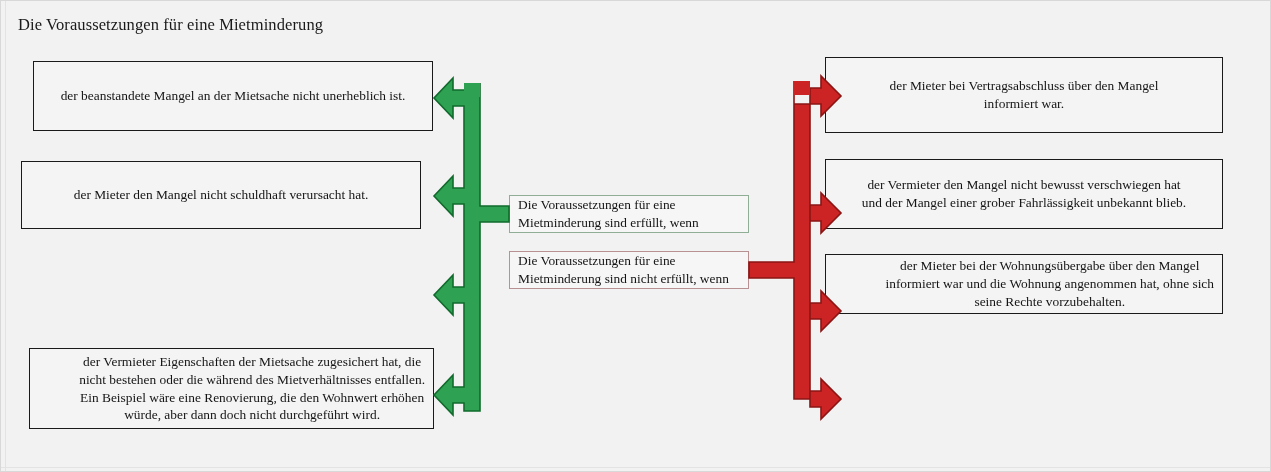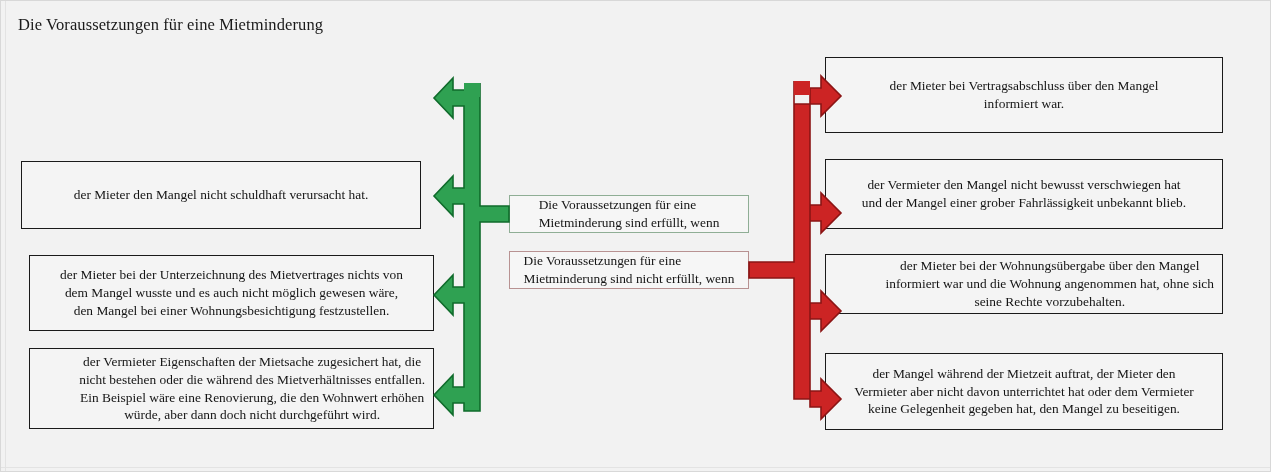--- a/index.html
+++ b/index.html
@@ -46,21 +46,21 @@
     display: block;
     white-space: pre-line;
   }
 
   .center-box {
     position: absolute;
     box-sizing: border-box;
     background: #f6f6f6;
     display: flex;
     align-items: center;
-    justify-content: center;
+    justify-content: flex-start;
     text-align: left;
     font-size: 13.4px;
     line-height: 1.38;
     color: #141414;
     padding: 3px 8px;
   }
   .center-box .txt { display: block; white-space: pre-line; }
   .center-green { border: 1px solid #8fae95; }
   .center-red   { border: 1px solid #b89292; }
 
@@ -76,30 +76,28 @@
     background: #e3e3e3;
   }
 </style>
 </head>
 <body>
 
 <div id="canvas">
 
   <div id="page-title">Die Voraussetzungen für eine Mietminderung</div>
 
+  <div class="node-box" style="left:32px; top:60px; width:400px; height:70px;">
+    <span class="txt">der beanstandete Mangel an der Mietsache nicht unerheblich ist.</span>
+  </div>
 
   <div class="node-box" style="left:20px; top:160px; width:400px; height:68px;">
     <span class="txt">der Mieter den Mangel nicht schuldhaft verursacht hat.</span>
   </div>
 
-  <div class="node-box" style="left:28px; top:254px; width:405px; height:76px;">
-    <span class="txt">der Mieter bei der Unterzeichnung des Mietvertrages nichts von
-dem Mangel wusste und es auch nicht möglich gewesen wäre,
-den Mangel bei einer Wohnungsbesichtigung festzustellen.</span>
-  </div>
 
   <div class="node-box" style="left:28px; top:347px; width:405px; height:81px;justify-content:flex-end;">
     <span class="txt">der Vermieter Eigenschaften der Mietsache zugesichert hat, die
 nicht bestehen oder die während des Mietverhältnisses entfallen.
 Ein Beispiel wäre eine Renovierung, die den Wohnwert erhöhen
 würde, aber dann doch nicht durchgeführt wird.</span>
   </div>
 
   <div class="center-box center-green" style="left:508px; top:194px; width:240px; height:38px;">
     <span class="txt">Die Voraussetzungen für eine
@@ -120,25 +118,20 @@
     <span class="txt">der Vermieter den Mangel nicht bewusst verschwiegen hat
 und der Mangel einer grober Fahrlässigkeit unbekannt blieb.</span>
   </div>
 
   <div class="node-box" style="left:824px; top:253px; width:398px; height:60px;justify-content:flex-end;">
     <span class="txt">der Mieter bei der Wohnungsübergabe über den Mangel
 informiert war und die Wohnung angenommen hat, ohne sich
 seine Rechte vorzubehalten.</span>
   </div>
 
-  <div class="node-box" style="left:824px; top:352px; width:398px; height:77px;">
-    <span class="txt">der Mangel während der Mietzeit auftrat, der Mieter den
-Vermieter aber nicht davon unterrichtet hat oder dem Vermieter
-keine Gelegenheit gegeben hat, den Mangel zu beseitigen.</span>
-  </div>
 
   <svg class="arrow-layer" viewBox="0 0 1271 472" width="1271" height="472" xmlns="http://www.w3.org/2000/svg">
 
     <g>
       <path fill="#2fa152" stroke="#0f6b2b" stroke-width="1.6" stroke-linejoin="miter" d="
               M 479,82
               L 479,205
               L 508,205
               L 508,221
               L 479,221

